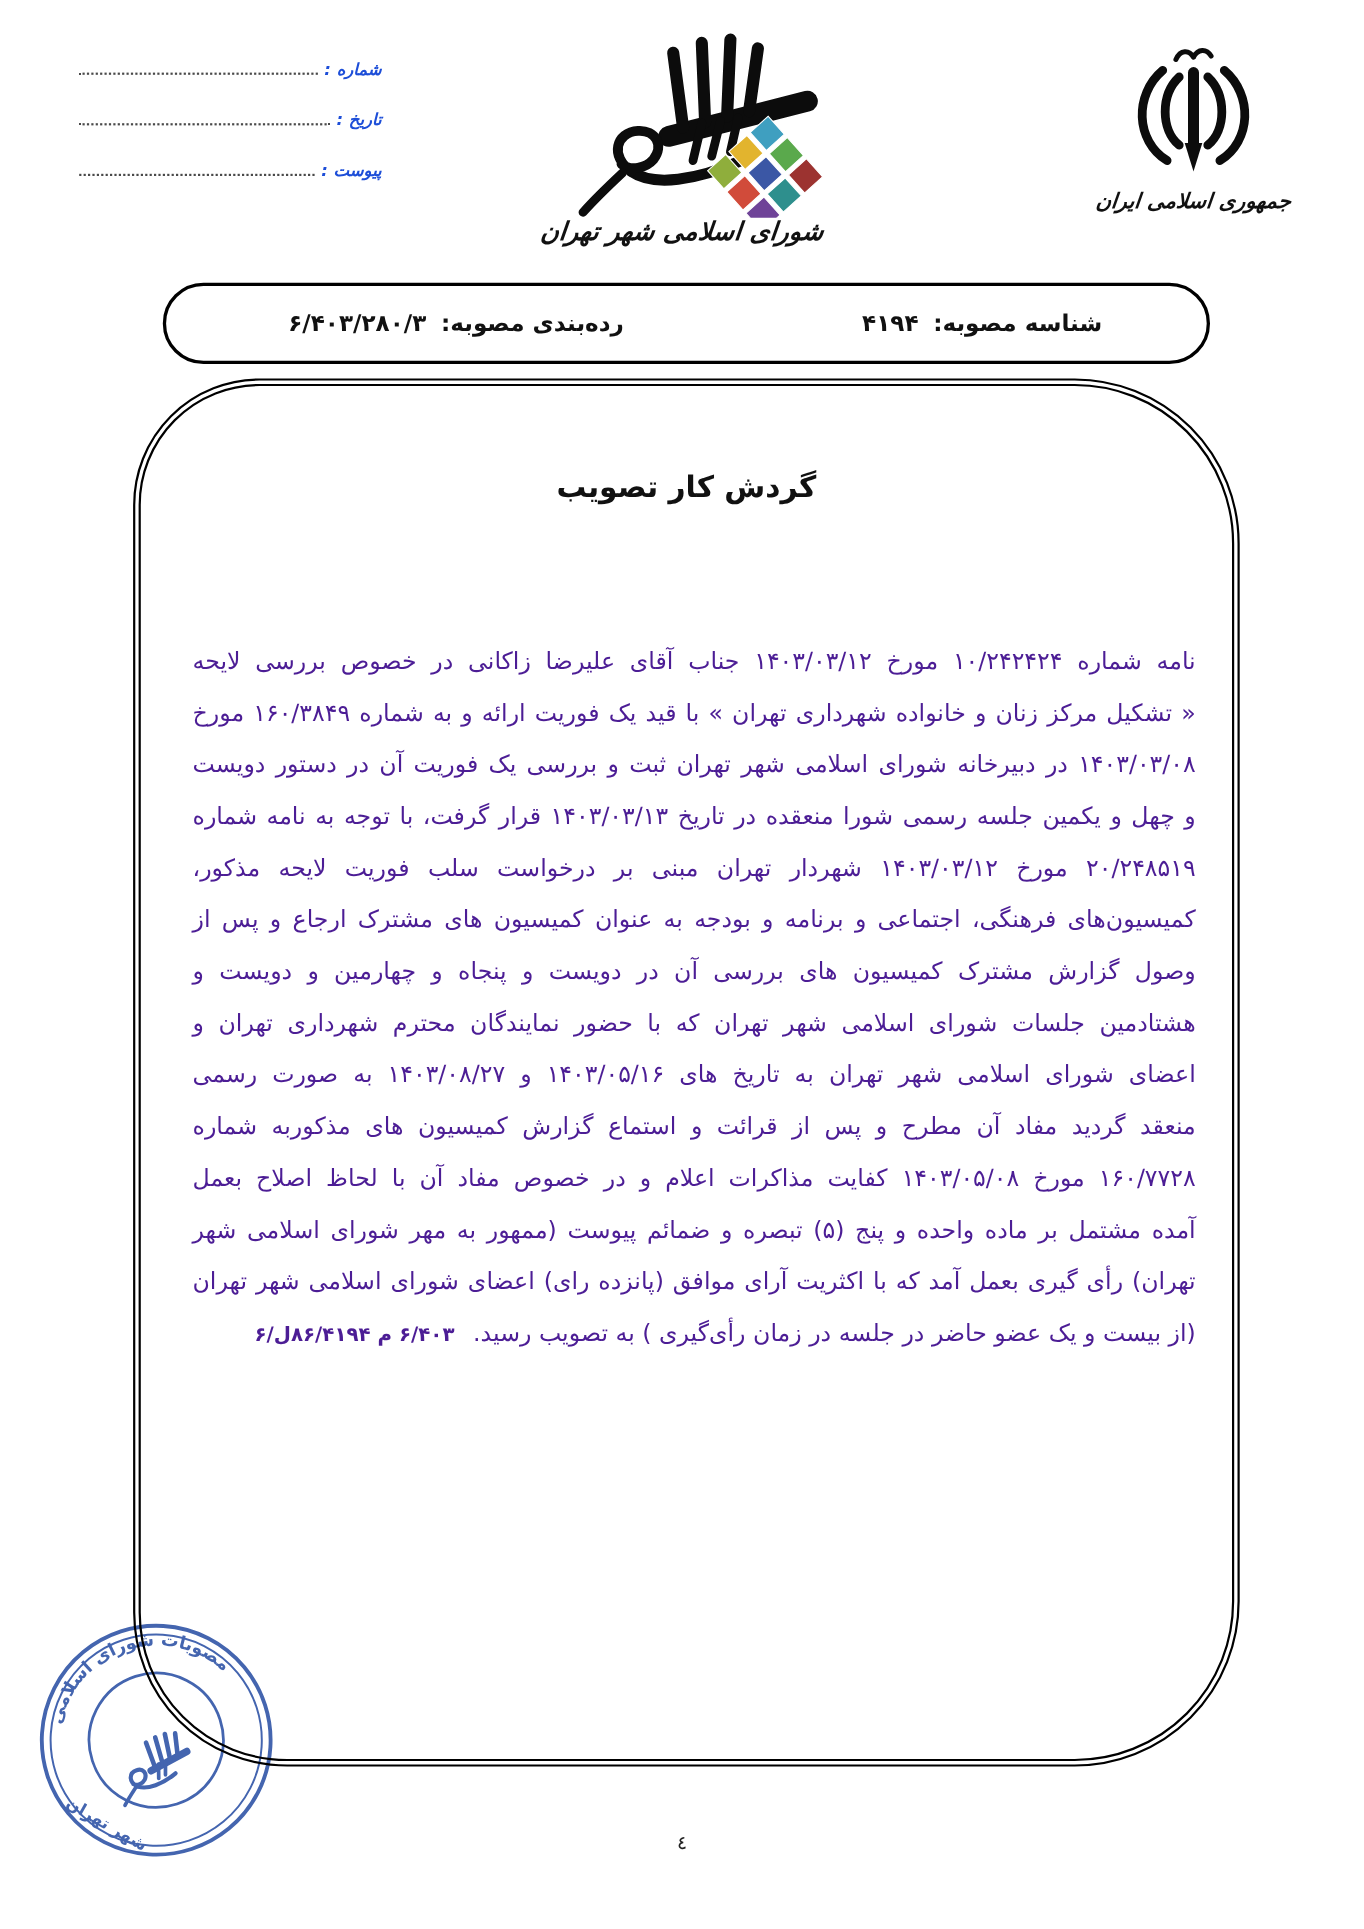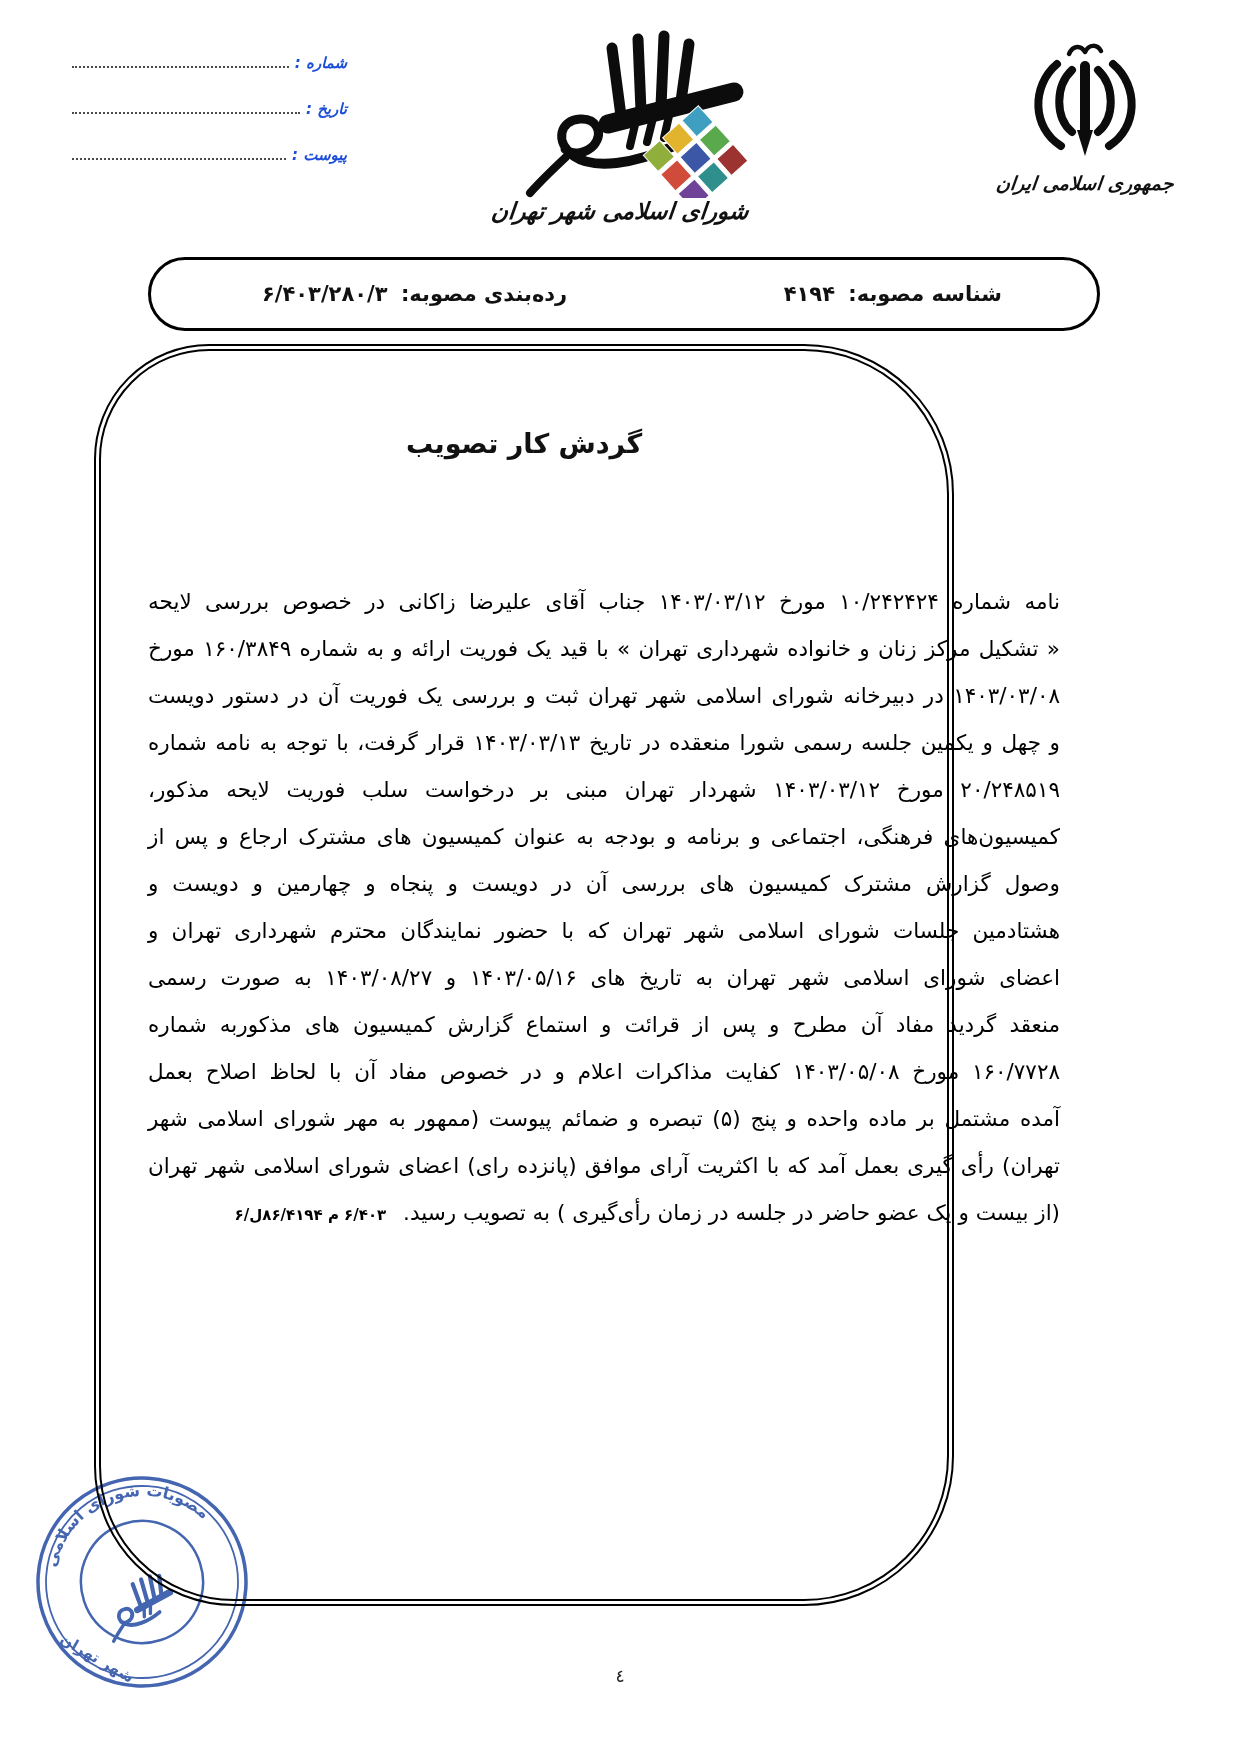--- a/index.html
+++ b/index.html
@@ -23,39 +23,39 @@
   .pill{
     position:absolute; left:148px; top:257px; width:952px; height:74px;
     border:3px solid #000; border-radius:38px; box-sizing:border-box;
     direction:rtl; display:flex; align-items:center; justify-content:space-between;
     padding:0 95px 0 105px; font-size:21px; font-weight:bold;
   }
   .pill .pair{white-space:nowrap;}
   .pill .pair span{margin-left:6px;}
   
   .main-box{
-    position:absolute; left:94px; top:344px; width:860px; height:1262px;
+    position:absolute; left:121px; top:344px; width:1006px; height:1262px;
     box-sizing:border-box; border:2.5px solid #000;
     border-radius:115px 150px 150px 140px; background:transparent; z-index:2;
   }
   .main-box::before{
     content:""; position:absolute; inset:3px; border:2px solid #000;
     border-radius:110px 145px 145px 135px; pointer-events:none;
   }
   .doc-title{
     position:absolute; left:0; right:0; top:82px; text-align:center;
     direction:rtl; font-size:27px; font-weight:800; letter-spacing:1px;
   }
   .body-text{
     position:absolute; left:52px; top:232px; width:912px;
-    direction:rtl; font-size:21.5px; line-height:47px; color:#000000;
+    direction:rtl; font-size:21.5px; line-height:47px; color:#4c1d95;
   }
   .line{text-align:justify; text-align-last:justify; -moz-text-align-last:justify; height:47px; overflow:visible; white-space:nowrap;}
   .line.last{text-align:right; text-align-last:right; -moz-text-align-last:right;}
-  .ref-code{font-size:15px; font-weight:bold; margin-right:10px; letter-spacing:0px;}
+  .ref-code{font-size:18px; font-weight:bold; margin-right:10px; letter-spacing:0px;}
   
   .stamp{position:absolute; left:20px; top:1460px; z-index:1; opacity:.88;}
   
   .page-number{position:absolute; left:0; width:100%; top:1666px; text-align:center; font-size:17px; color:#222;}
 </style>
 </head>
 <body>
 
 <div class="page">
 

